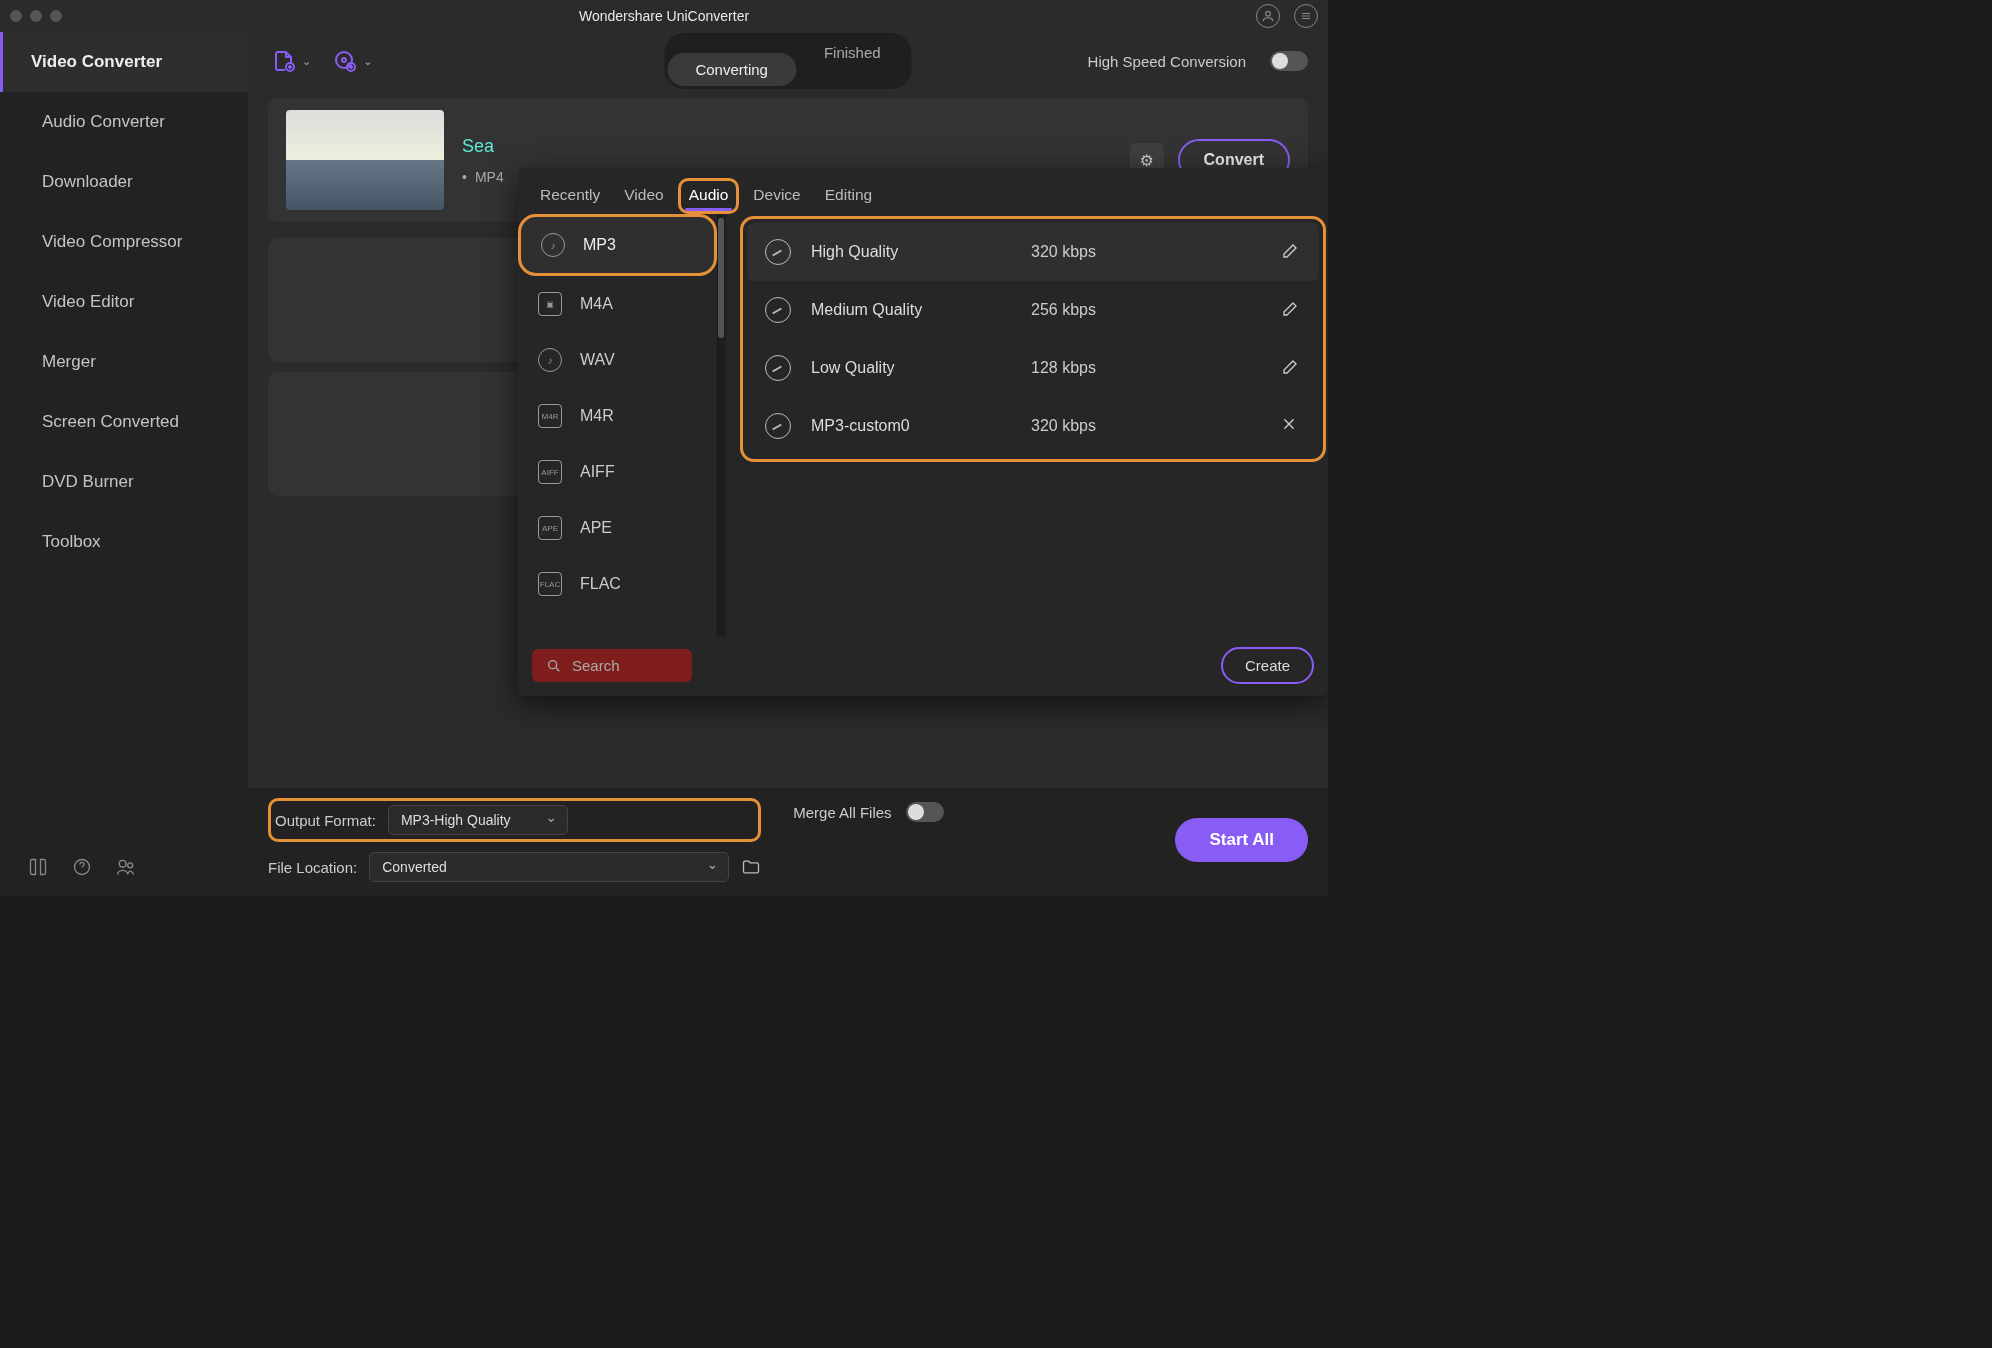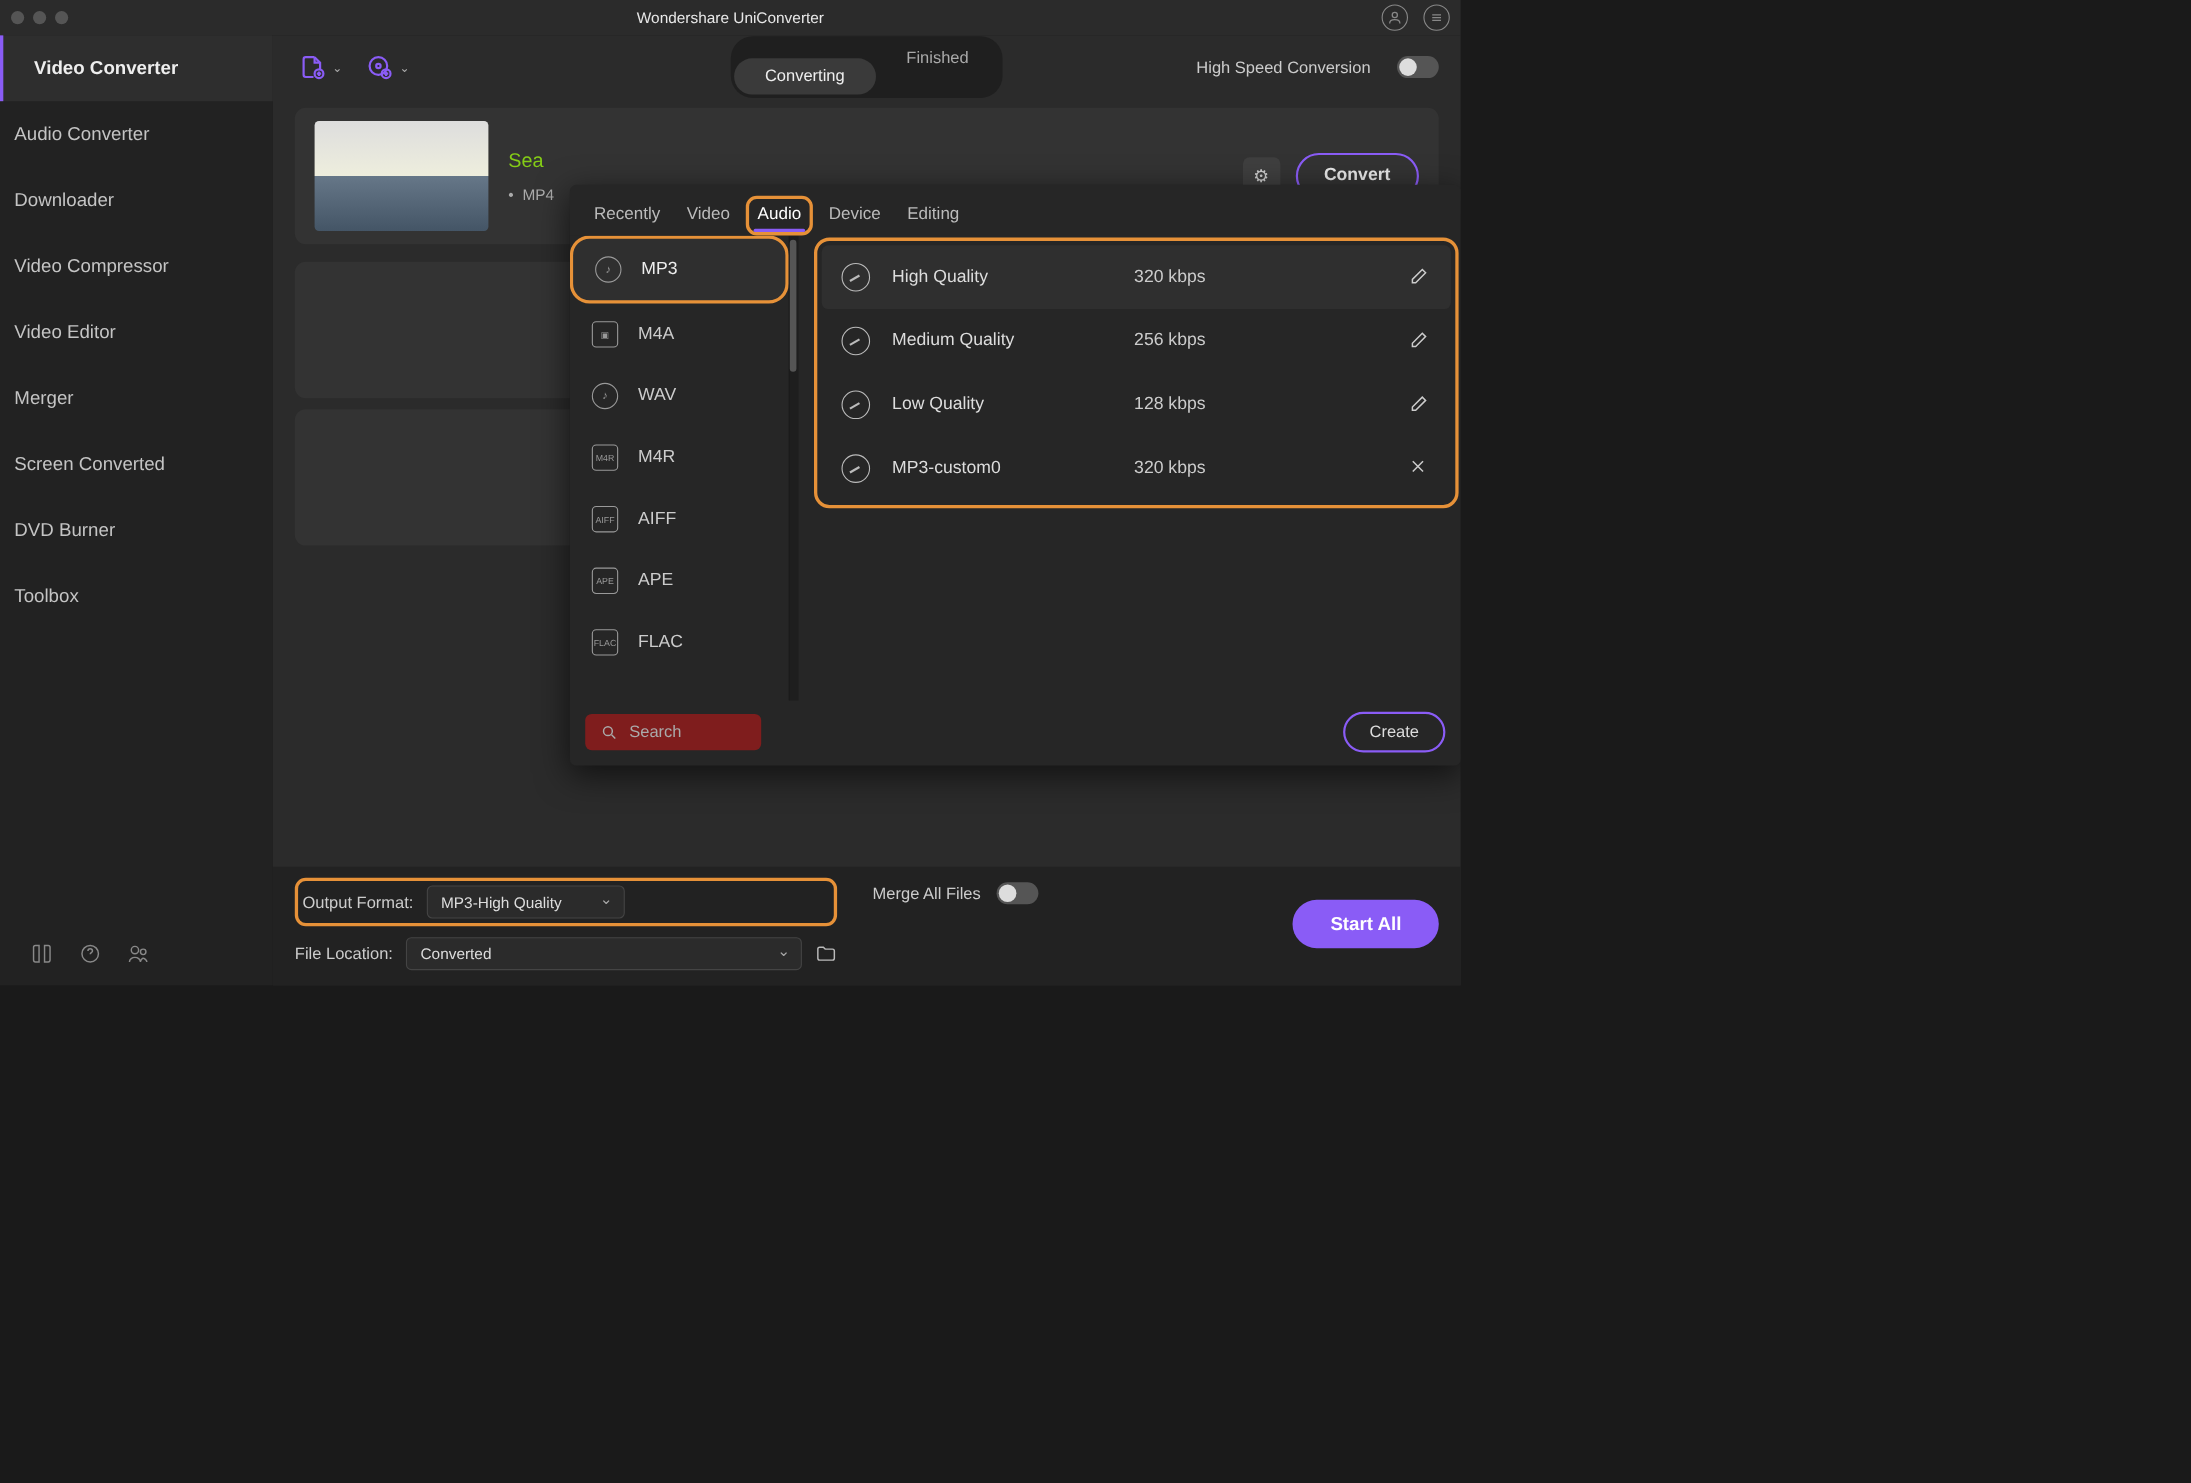--- a/index.html
+++ b/index.html
@@ -6,42 +6,42 @@
 body { background: #1a1a1a; color: #b8b8b8; width: 1328px; height: 896px; overflow: hidden; position: relative; }
 .titlebar { height: 32px; background: #2b2b2b; display: flex; align-items: center; padding: 0 10px; position: relative; }
 .traffic-lights { display: flex; gap: 8px; }
 .tl { width: 12px; height: 12px; border-radius: 50%; background: #555; }
 .app-title { position: absolute; left: 50%; transform: translateX(-50%); color: #e8e8e8; font-size: 14px; font-weight: 500; }
 .titlebar-right { margin-left: auto; display: flex; gap: 14px; align-items: center; }
 .tr-ic { width: 24px; height: 24px; border: 1.5px solid #888; border-radius: 50%; display: flex; align-items: center; justify-content: center; color: #888; font-size: 13px; }
 
 .main { display: flex; height: calc(100% - 32px); }
 .sidebar { width: 248px; background: #222; display: flex; flex-direction: column; border-left: 3px solid transparent; }
-.side-item { padding: 20px 10px; font-size: 17px; color: #c4c4c4; cursor: pointer; }
+.side-item { padding: 20px 39px; font-size: 17px; color: #c4c4c4; cursor: pointer; }
 .side-item.active { background: #2e2e2e; color: #eee; font-weight: 600; border-left: 4px solid #8a5cf6; margin-left: -4px; padding-left: 28px; }
 .sidebar-bottom { margin-top: auto; display: flex; gap: 22px; padding: 18px 24px; }
 .sb-ic { width: 22px; height: 22px; color: #888; display: flex; align-items: center; justify-content: center; }
 
 .content { flex: 1; background: #2b2b2b; display: flex; flex-direction: column; position: relative; }
 .toolbar { height: 58px; display: flex; align-items: center; padding: 0 20px; gap: 14px; }
 .tool-btn { display: flex; align-items: center; gap: 6px; color: #8a5cf6; cursor: pointer; padding: 4px; }
 .chev { color: #aaa; font-size: 11px; }
 .seg-wrap { margin-left: auto; margin-right: auto; position: absolute; left: 50%; transform: translateX(-50%); }
 .seg { background: #1f1f1f; border-radius: 20px; padding: 3px; display: flex; }
 .seg-btn { padding: 8px 28px; border-radius: 18px; font-size: 15px; color: #aaa; cursor: pointer; }
 .seg-btn.active { background: #3a3a3a; color: #eee; font-weight: 500; margin-top: 17px; }
 .hs-label { margin-left: auto; font-size: 15px; color: #ccc; }
 .toggle { width: 38px; height: 20px; background: #555; border-radius: 10px; position: relative; margin-left: 10px; cursor: pointer; }
 .toggle::after { content:''; position: absolute; width: 16px; height: 16px; background: #ddd; border-radius: 50%; top: 2px; left: 2px; }
 
 .cards-area { flex: 1; padding: 8px 20px; overflow: auto; position: relative; }
 .card { background: #333; border-radius: 10px; height: 124px; margin-bottom: 10px; display: flex; align-items: center; padding: 12px 18px; gap: 18px; }
 .thumb { width: 158px; height: 100px; background: linear-gradient(#ddd 0%, #eed 50%, #678 50%, #456 100%); border-radius: 4px; }
 .card-mid { flex: 1; }
-.card-title { color: #84cc16; font-size: 18px; font-weight: 500; margin-bottom: 12px; }
+.card-title { color: #5eead4; font-size: 18px; font-weight: 500; margin-bottom: 12px; }
 .card-meta { display: flex; gap: 18px; color: #aaa; font-size: 14px; align-items: center; }
 .dot::before { content:'•'; margin-right: 8px; }
 .card-right { display: flex; align-items: center; gap: 14px; }
 .gear-box { width: 34px; height: 34px; background: #3f3f3f; border-radius: 6px; display: flex; align-items: center; justify-content: center; color: #ccc; }
 .info-box { width: 34px; height: 34px; background: #3f3f3f; border-radius: 6px; display: flex; align-items: center; justify-content: center; color: #ccc; font-family: serif; font-style: italic; }
 .convert-btn { border: 2px solid #8a5cf6; color: #e8e8e8; background: transparent; padding: 10px 24px; border-radius: 22px; font-size: 16px; font-weight: 600; cursor: pointer; }
 
 .footer { background: #222; padding: 10px 20px 14px; display: flex; align-items: flex-start; gap: 18px; }
 .foot-left { display: flex; flex-direction: column; gap: 10px; }
 .foot-row { display: flex; align-items: center; gap: 12px; font-size: 15px; color: #ccc; }

